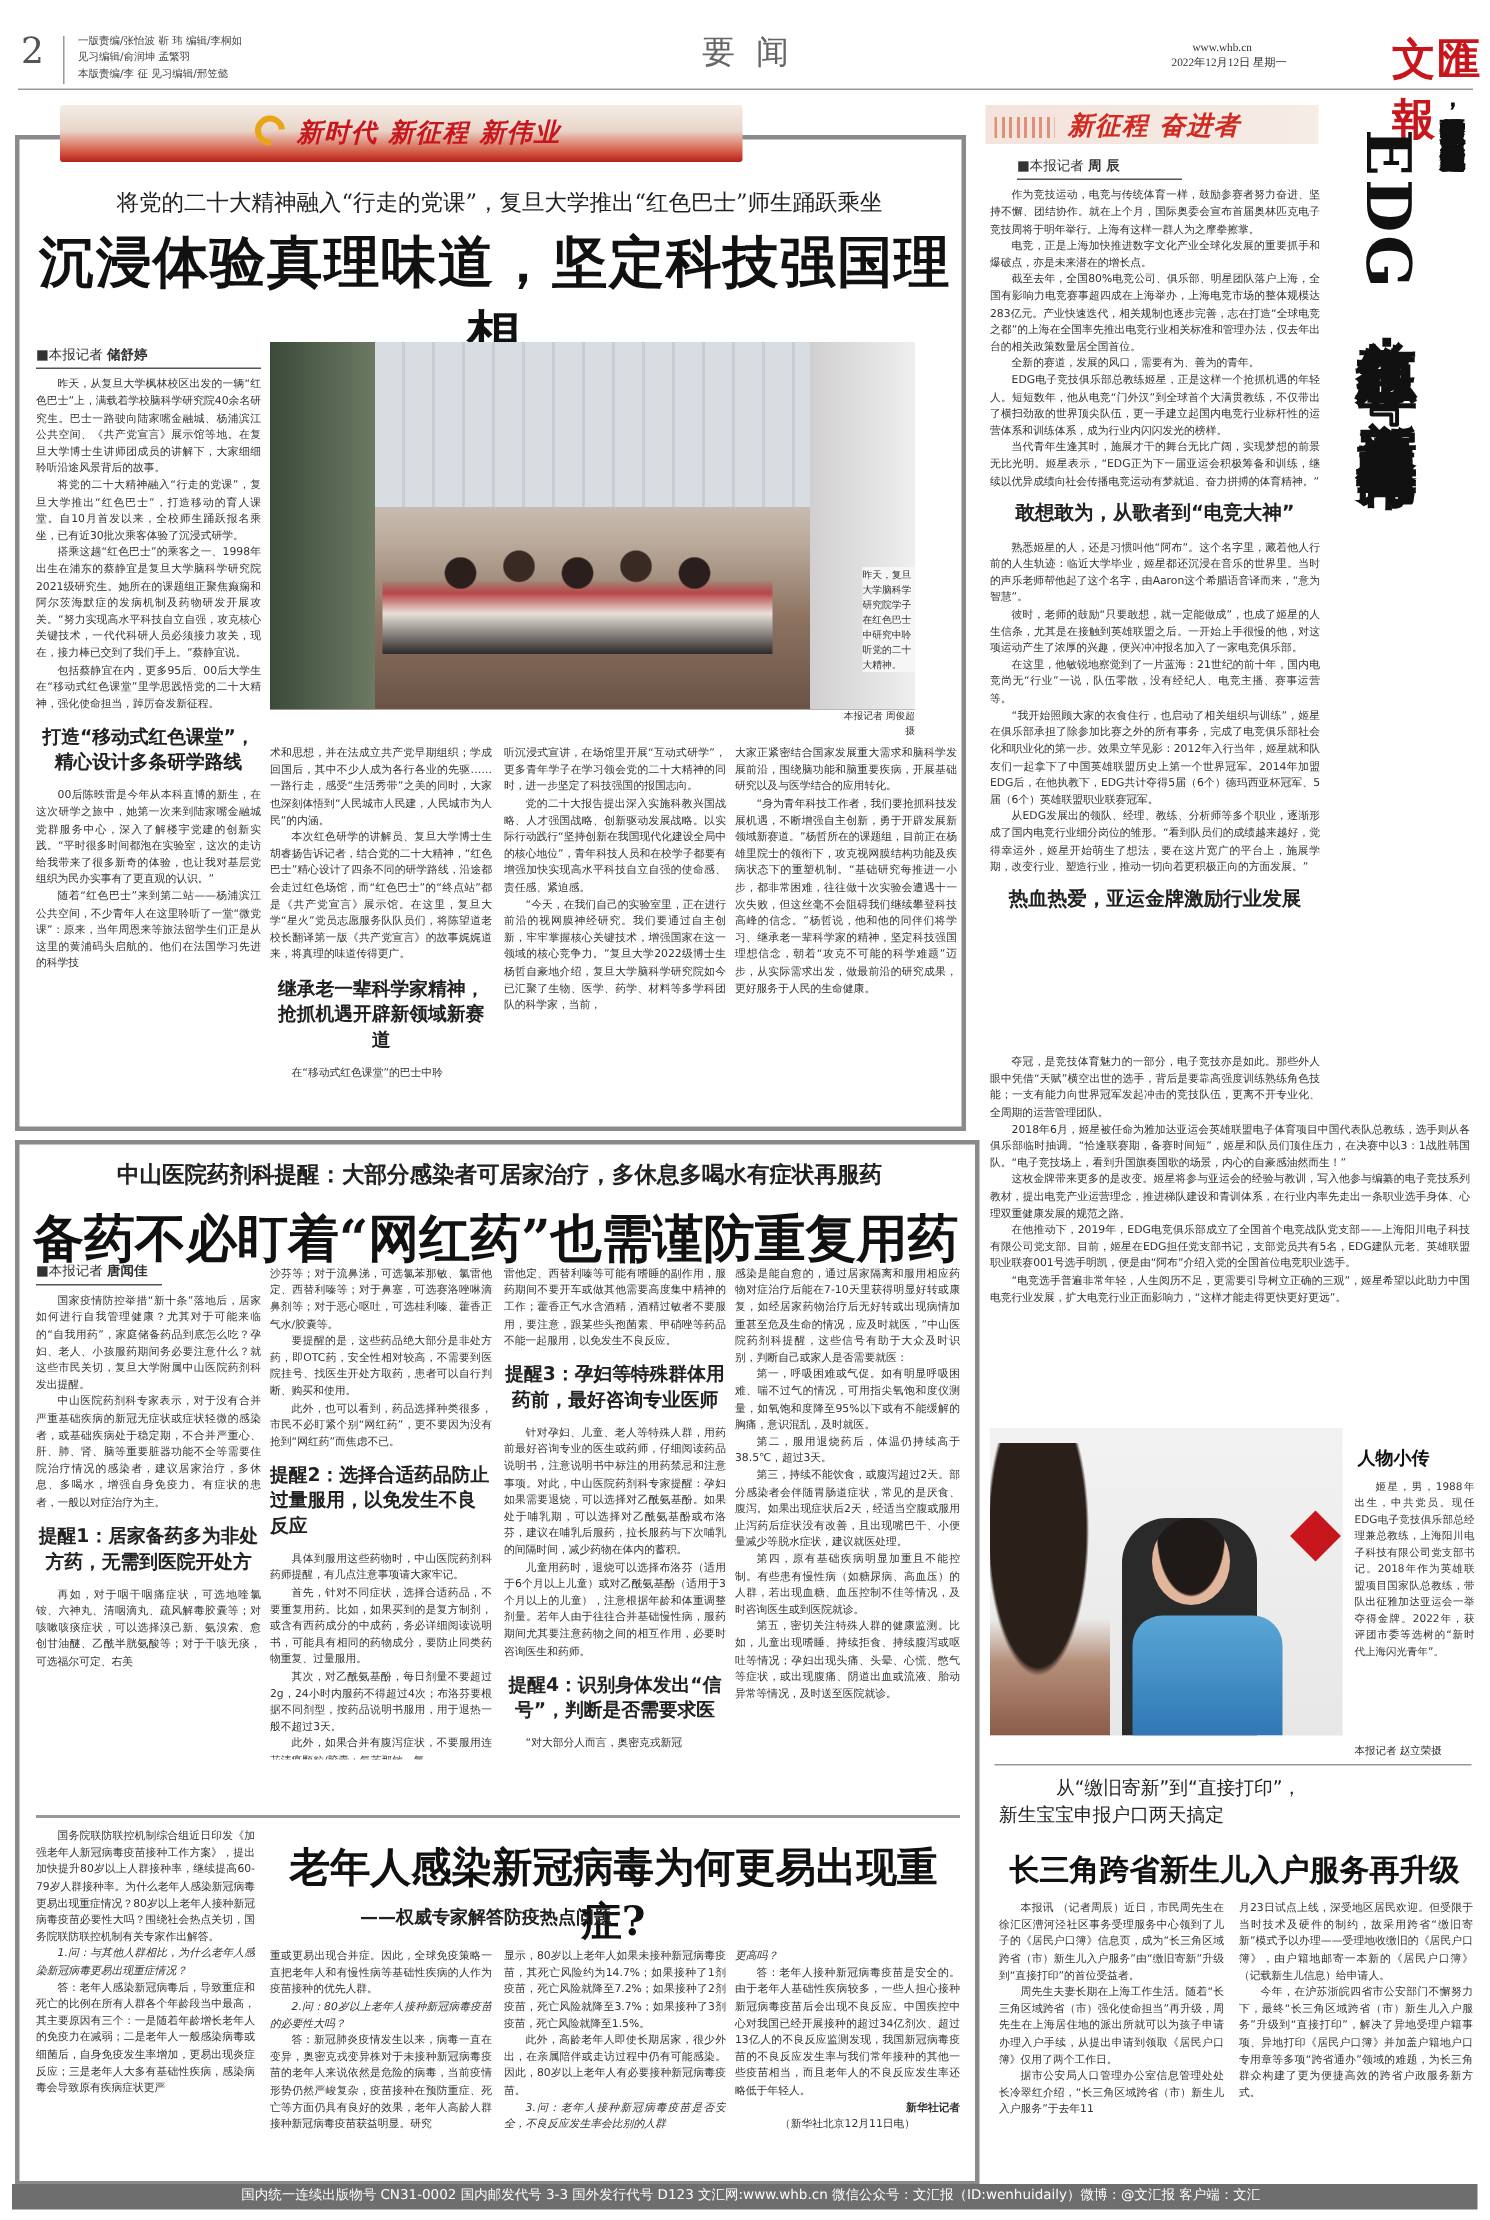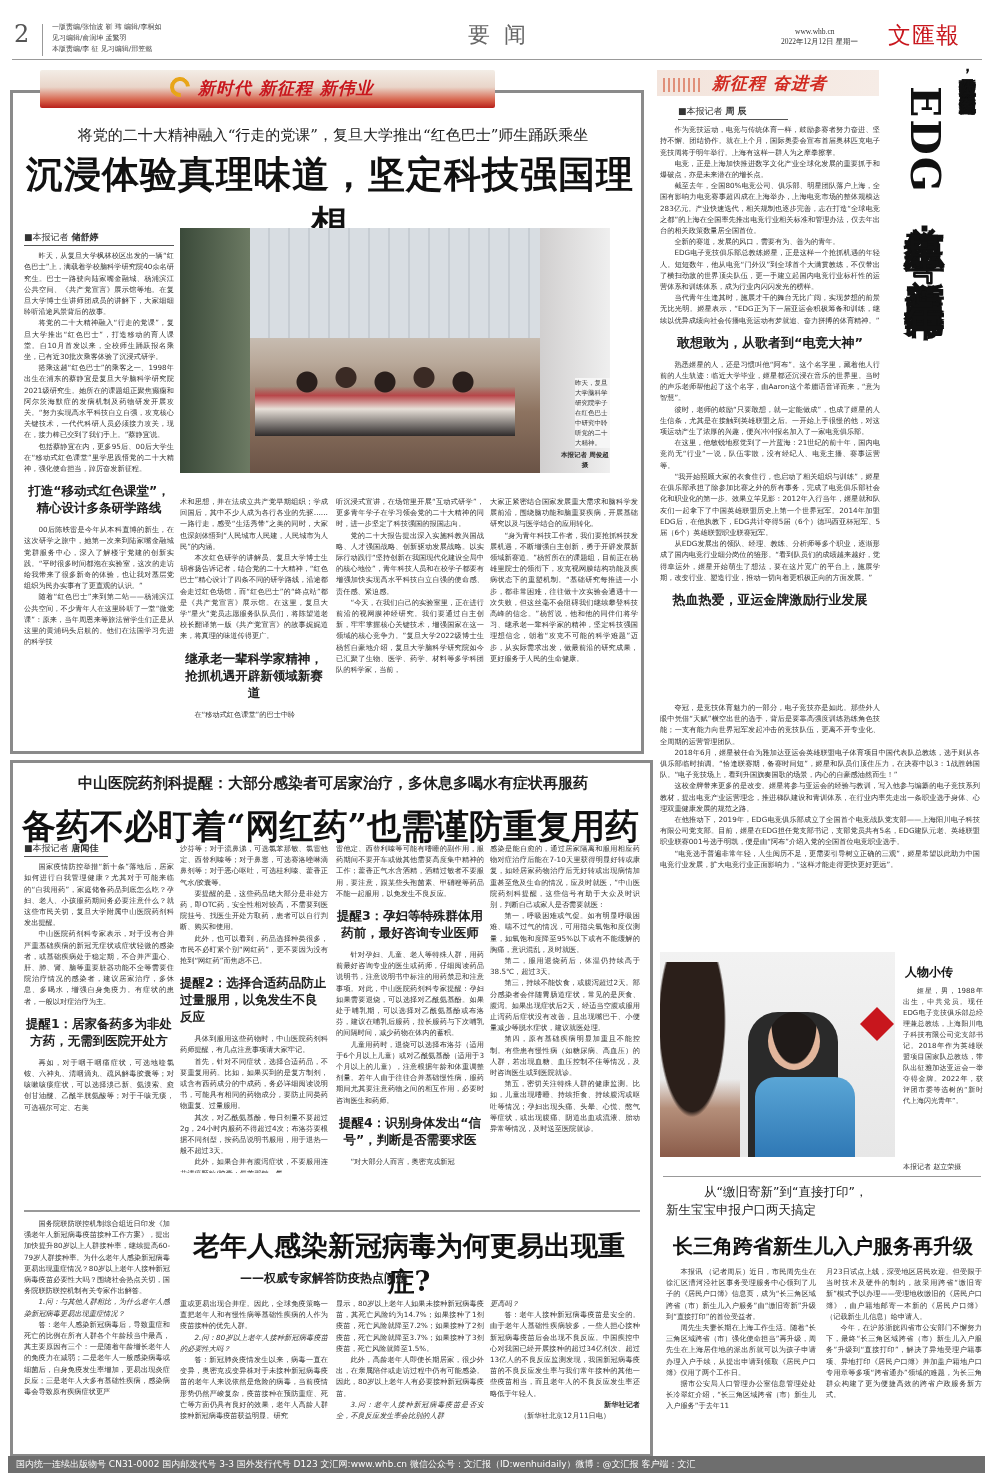--- a/index.html
+++ b/index.html
@@ -22,40 +22,40 @@
   <div class="abs" style="left:14px;top:20px;font-family:'DejaVu Serif',serif;font-size:24px;color:#555;">2</div>
   <div class="abs" style="left:42px;top:24px;width:1px;height:32px;background:#999;"></div>
   <div class="abs" style="left:52px;top:22px;font-size:7px;line-height:11px;color:#444;">
     <div>一版责编/张怡波 靳  玮 编辑/李桐如</div>
     <div>见习编辑/俞润坤 孟繁羽</div>
     <div>本版责编/李  征 见习编辑/邢笠懿</div>
   </div>
   <div class="abs" style="left:468px;top:20px;font-family:'DejaVu Serif',serif;font-size:22px;color:#666;letter-spacing:14px;">要闻</div>
   <div class="abs" style="left:795px;top:27px;font-family:'Liberation Serif',serif;font-size:7.5px;color:#333;">www.whb.cn</div>
   <div class="abs" style="left:781px;top:37px;font-family:'Liberation Serif',serif;font-size:7.5px;color:#333;">2022年12月12日 星期一</div>
-  <div class="abs" style="left:888px;top:20px;font-family:'DejaVu Serif',serif;font-weight:normal;font-size:23px;color:#c8161d;letter-spacing:1px;">文匯報</div>
+  <div class="abs" style="left:928px;top:20px;font-family:'DejaVu Serif',serif;font-weight:bold;font-size:29px;color:#c8161d;letter-spacing:1px;">文匯報</div>
   <div class="hr" style="left:12px;top:59px;width:970px;height:1px;background:#999;"></div>
 </div>
 
 <div class="frame" style="left:10px;top:90px;width:634px;height:664px;border-width:3px 3px 3px 3px;"></div>
 <div class="abs" style="left:40px;top:70px;width:455px;height:38px;background:linear-gradient(180deg,#f3ede6 0%,#e9d5c9 45%,#d7614a 80%,#b8201a 100%);border-radius:2px;">
   <span class="abs" style="left:130px;top:7px;width:20px;height:20px;border-radius:50%;border:4px solid #e8a518;border-right-color:transparent;transform:rotate(40deg);"></span>
   <span class="abs" style="left:158px;top:7px;font-family:'DejaVu Serif',serif;font-style:italic;font-weight:bold;font-size:17px;color:#c8161d;letter-spacing:1px;">新时代 新征程 新伟业</span>
 </div>
 <div class="abs" style="left:28px;top:126px;width:610px;text-align:center;font-family:'DejaVu Serif',serif;font-size:15px;color:#222;">将党的二十大精神融入“行走的党课”，复旦大学推出“红色巴士”师生踊跃乘坐</div>
 <div class="abs" style="left:20px;top:150px;width:620px;text-align:center;font-family:'DejaVu Sans',sans-serif;font-weight:bold;font-size:37px;line-height:50px;color:#111;letter-spacing:1px;">沉浸体验真理味道，坚定科技强国理想</div>
 
 <div class="photo" style="left:180px;top:228px;width:430px;height:245px;background:linear-gradient(180deg,#e6e6e6 0%,#dcd8d2 30%,#b9a99a 55%,#8d7360 75%,#6a5346 100%);">
   <div class="abs" style="left:0;top:0;width:70px;height:245px;background:linear-gradient(90deg,#3b4a3a,#6c7a63);"></div>
   <div class="abs" style="left:70px;top:0;width:360px;height:110px;background:repeating-linear-gradient(90deg,#d8dde2 0 18px,#c7cdd3 18px 20px);"></div>
   <div class="abs" style="left:75px;top:118px;width:260px;height:90px;background:radial-gradient(circle at 20% 40%,#2a1f1c 0 10px,transparent 11px),radial-gradient(circle at 35% 35%,#3a2a24 0 10px,transparent 11px),radial-gradient(circle at 50% 40%,#2a1f1c 0 10px,transparent 11px),radial-gradient(circle at 65% 35%,#3a2a24 0 10px,transparent 11px),radial-gradient(circle at 80% 40%,#2a1f1c 0 10px,transparent 11px),linear-gradient(180deg,transparent 45%,#b8474a 55%,#e7e0d8 70%,#2e2a2a 100%);"></div>
   <div class="abs" style="left:360px;top:0;width:70px;height:245px;background:linear-gradient(90deg,#d1cfcf,#efefef);"></div>
   <div class="abs" style="left:395px;top:150px;width:35px;font-size:6.5px;line-height:10px;color:#333;background:#f6f6f6;">昨天，复旦大学脑科学研究院学子在红色巴士中研究中聆听党的二十大精神。</div>
 </div>
-<div class="abs" style="left:560px;top:450px;width:50px;font-size:6.5px;line-height:10px;color:#333;text-align:center;font-weight:bold;">本报记者 周俊超摄</div>
+<div class="abs" style="left:560px;top:472px;width:50px;font-size:6.5px;line-height:10px;color:#333;text-align:right;">本报记者 周俊超摄</div>
 
 <div class="col body-text" style="left:24px;top:232px;width:150px;height:516px;">
   <div class="byline"><span>■本报记者</span> <b>储舒婷</b></div>
   <p>昨天，从复旦大学枫林校区出发的一辆“红色巴士”上，满载着学校脑科学研究院40余名研究生。巴士一路驶向陆家嘴金融城、杨浦滨江公共空间、《共产党宣言》展示馆等地。在复旦大学博士生讲师团成员的讲解下，大家细细聆听沿途风景背后的故事。</p>
   <p>将党的二十大精神融入“行走的党课”，复旦大学推出“红色巴士”，打造移动的育人课堂。自10月首发以来，全校师生踊跃报名乘坐，已有近30批次乘客体验了沉浸式研学。</p>
   <p>搭乘这趟“红色巴士”的乘客之一、1998年出生在浦东的蔡静宜是复旦大学脑科学研究院2021级研究生。她所在的课题组正聚焦癫痫和阿尔茨海默症的发病机制及药物研发开展攻关。“努力实现高水平科技自立自强，攻克核心关键技术，一代代科研人员必须接力攻关，现在，接力棒已交到了我们手上。”蔡静宜说。</p>
   <p>包括蔡静宜在内，更多95后、00后大学生在“移动式红色课堂”里学思践悟党的二十大精神，强化使命担当，踔厉奋发新征程。</p>
   <div class="sub-h" style="text-indent:0;font-size:12.5px;">打造“移动式红色课堂”，精心设计多条研学路线</div>
   <p>00后陈昳雷是今年从本科直博的新生，在这次研学之旅中，她第一次来到陆家嘴金融城党群服务中心，深入了解楼宇党建的创新实践。“平时很多时间都泡在实验室，这次的走访给我带来了很多新奇的体验，也让我对基层党组织为民办实事有了更直观的认识。”</p>
   <p>随着“红色巴士”来到第二站——杨浦滨江公共空间，不少青年人在这里聆听了一堂“微党课”：原来，当年周恩来等旅法留学生们正是从这里的黄浦码头启航的。他们在法国学习先进的科学技</p>
@@ -196,14 +196,14 @@
   <p>本报讯 （记者周辰）近日，市民周先生在徐汇区漕河泾社区事务受理服务中心领到了儿子的《居民户口簿》信息页，成为“长三角区域跨省（市）新生儿入户服务”由“缴旧寄新”升级到“直接打印”的首位受益者。</p>
   <p>周先生夫妻长期在上海工作生活。随着“长三角区域跨省（市）强化使命担当”再升级，周先生在上海居住地的派出所就可以为孩子申请办理入户手续，从提出申请到领取《居民户口簿》仅用了两个工作日。</p>
   <p>据市公安局人口管理办公室信息管理处处长冷翠红介绍，“长三角区域跨省（市）新生儿入户服务”于去年11</p>
 </div>
 <div class="col body-text" style="left:826px;top:1266px;width:156px;height:180px;">
   <p style="text-indent:0">月23日试点上线，深受地区居民欢迎。但受限于当时技术及硬件的制约，故采用跨省“缴旧寄新”模式予以办理——受理地收缴旧的《居民户口簿》，由户籍地邮寄一本新的《居民户口簿》（记载新生儿信息）给申请人。</p>
   <p>今年，在沪苏浙皖四省市公安部门不懈努力下，最终“长三角区域跨省（市）新生儿入户服务”升级到“直接打印”，解决了异地受理户籍事项、异地打印《居民户口簿》并加盖户籍地户口专用章等多项“跨省通办”领域的难题，为长三角群众构建了更为便捷高效的跨省户政服务新方式。</p>
 </div>
 
 <div class="abs" style="left:8px;top:1456px;width:977px;height:17px;background:#6e6e6e;">
-  <div style="padding-left:8px;font-size:9px;line-height:17px;color:#fff;white-space:nowrap;">国内统一连续出版物号 CN31-0002  国内邮发代号 3-3  国外发行代号 D123  文汇网:www.whb.cn  微信公众号：文汇报（ID:wenhuidaily）微博：@文汇报  客户端：文汇</div>
+  <div style="padding-left:8px;font-size:9px;line-height:17px;color:#fff;white-space:nowrap;text-align:center;">国内统一连续出版物号 CN31-0002  国内邮发代号 3-3  国外发行代号 D123  文汇网:www.whb.cn  微信公众号：文汇报（ID:wenhuidaily）微博：@文汇报  客户端：文汇</div>
 </div>
 
 </body></html>

